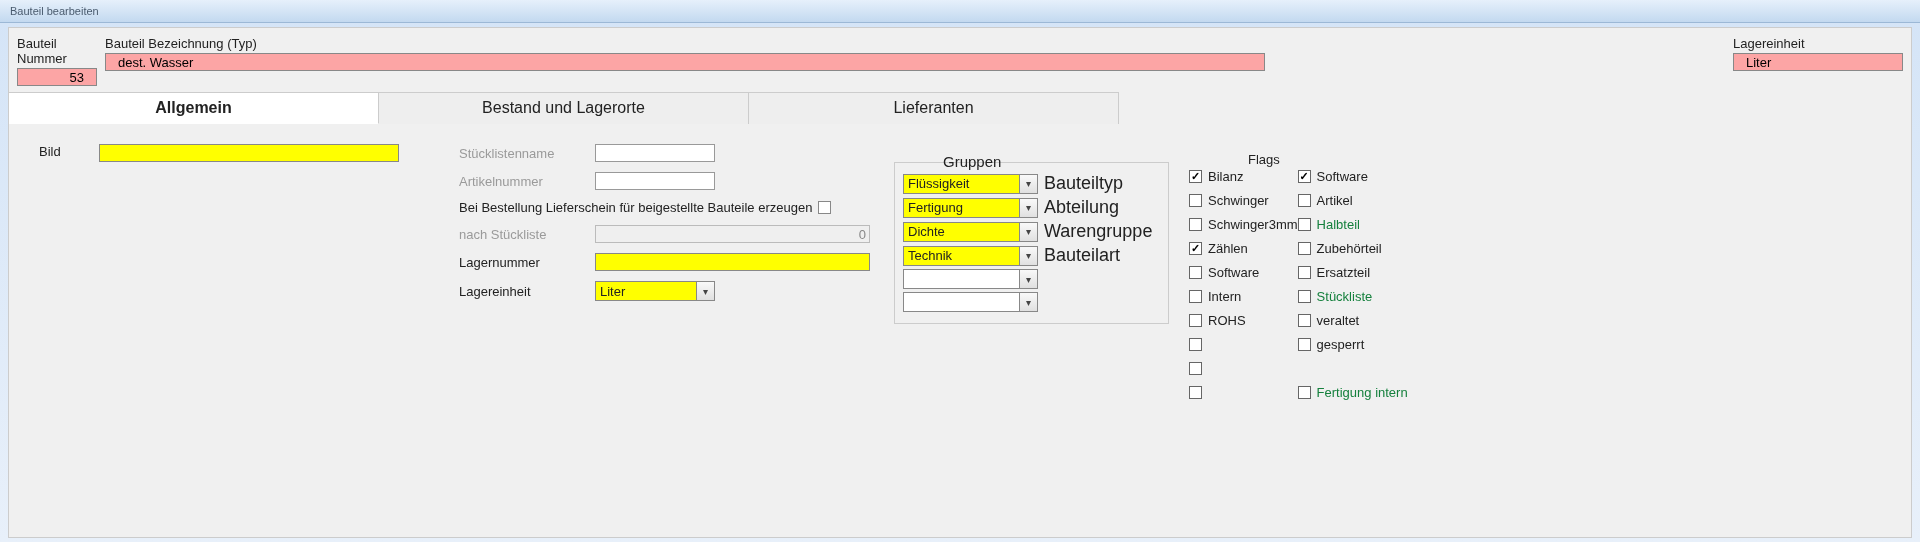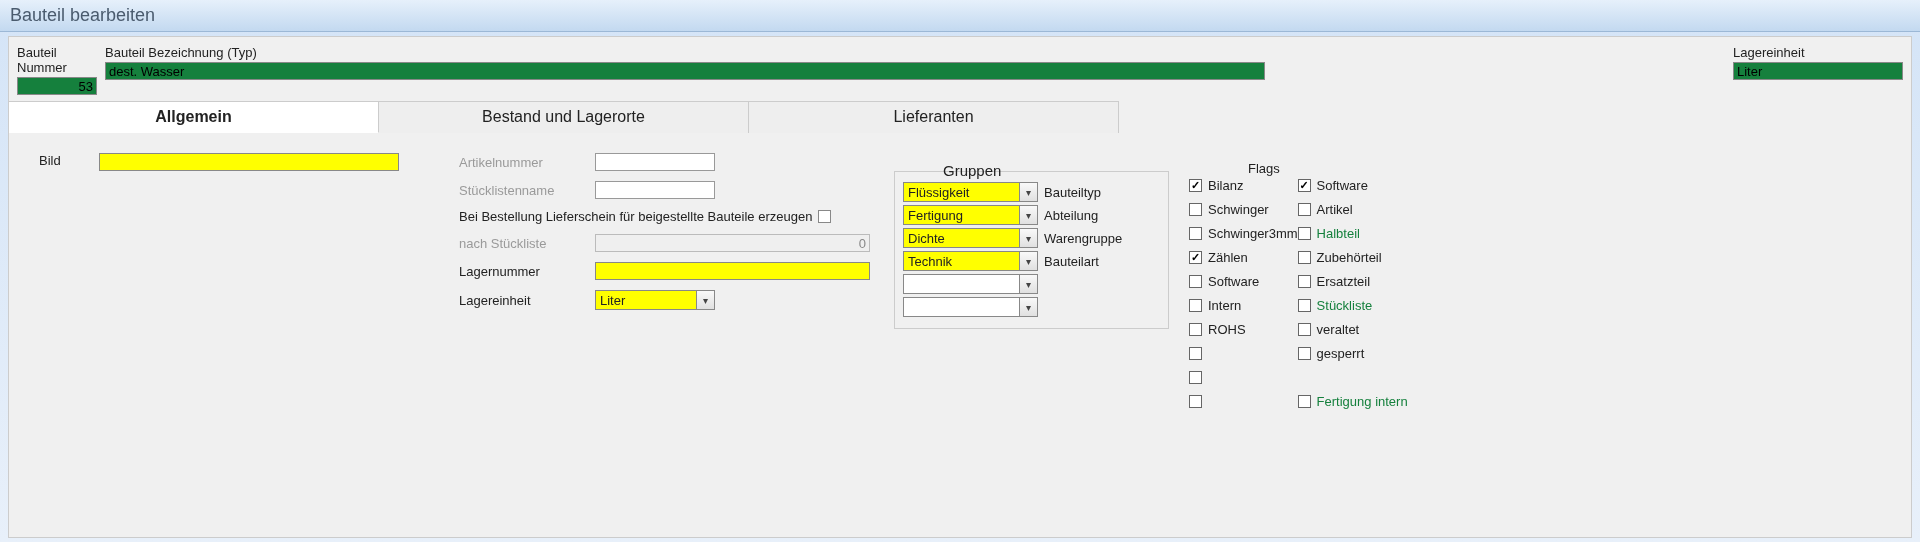--- a/index.html
+++ b/index.html
@@ -14,44 +14,44 @@
     }
     .window {
       width: 100%;
       height: 100%;
       display: flex;
       flex-direction: column;
     }
     .titlebar {
       background: linear-gradient(to bottom, #e6f0fb, #c3d9f0);
       padding: 5px 10px;
-      font-size: 18px;
+      font-size: 11px;
       color: #4a5b6e;
       border-bottom: 1px solid #9cb8d6;
     }
     .content {
       flex: 1;
       background: #f0f0f0;
       margin: 4px 8px;
       border: 1px solid #ccc;
       display: flex;
       flex-direction: column;
     }
     .header-row {
       display: flex;
       padding: 8px 8px 2px 8px;
       gap: 8px;
       font-size: 13px;
     }
     .header-col { display: flex; flex-direction: column; }
     .hlabel { margin-bottom: 2px; }
     .yellow-input {
-      background: #15803d;
-      border: 1px solid #888;
-      padding: 1px 3px;
+      background: #fca5a5;
+      border: 1px solid #888;
+      padding: 1px 12px;
       font-family: inherit;
       font-size: 13px;
       height: 18px;
     }
     .num-right { text-align: right; }
     .col-nummer { width: 80px; }
     .col-bez { flex: 1; max-width: 1160px; }
     .col-lager { width: 170px; margin-left: auto; }
     .tabs {
       display: flex;
@@ -175,21 +175,21 @@
     .grp-row { display: flex; align-items: center; gap: 6px; margin-bottom: 3px; }
     .grp-combo {
       display: inline-flex;
       border: 1px solid #888;
       height: 20px;
       width: 135px;
       align-items: center;
     }
     .grp-combo-yellow { background: #ffff00; }
     .grp-combo-empty { background: #fff; }
-    .grp-label { font-size: 13px; }
+    .grp-label { font-size: 18px; }
     .sec-flags {
       position: relative;
       margin-top: 18px;
       margin-left: 10px;
       width: 300px;
     }
     .flags-title {
       position: absolute;
       top: -10px;
       left: 55px;
@@ -240,25 +240,25 @@
     </div>
 
     <div class="tabpanel">
       <div class="sec-bild">
         <span class="sec-bild-label">Bild</span>
         <div class="bild-box"></div>
       </div>
 
       <div class="sec-mid">
         <div class="row">
+          <span class="mlabel ghost">Stücklistenname</span>
+          <input class="norm-input" style="">
+        </div>
+        <div class="row">
           <span class="mlabel ghost">Artikelnummer</span>
-          <input class="norm-input" style="">
-        </div>
-        <div class="row">
-          <span class="mlabel ghost">Stücklistenname</span>
           <input class="norm-input" style="">
         </div>
         <div class="row">
           <span>Bei Bestellung Lieferschein für beigestellte Bauteile erzeugen</span>
           <span class="check-small"></span>
         </div>
         <div class="row">
           <span class="mlabel ghost">nach Stückliste</span>
           <input class="stuck-input" value="0" style="">
         </div>

